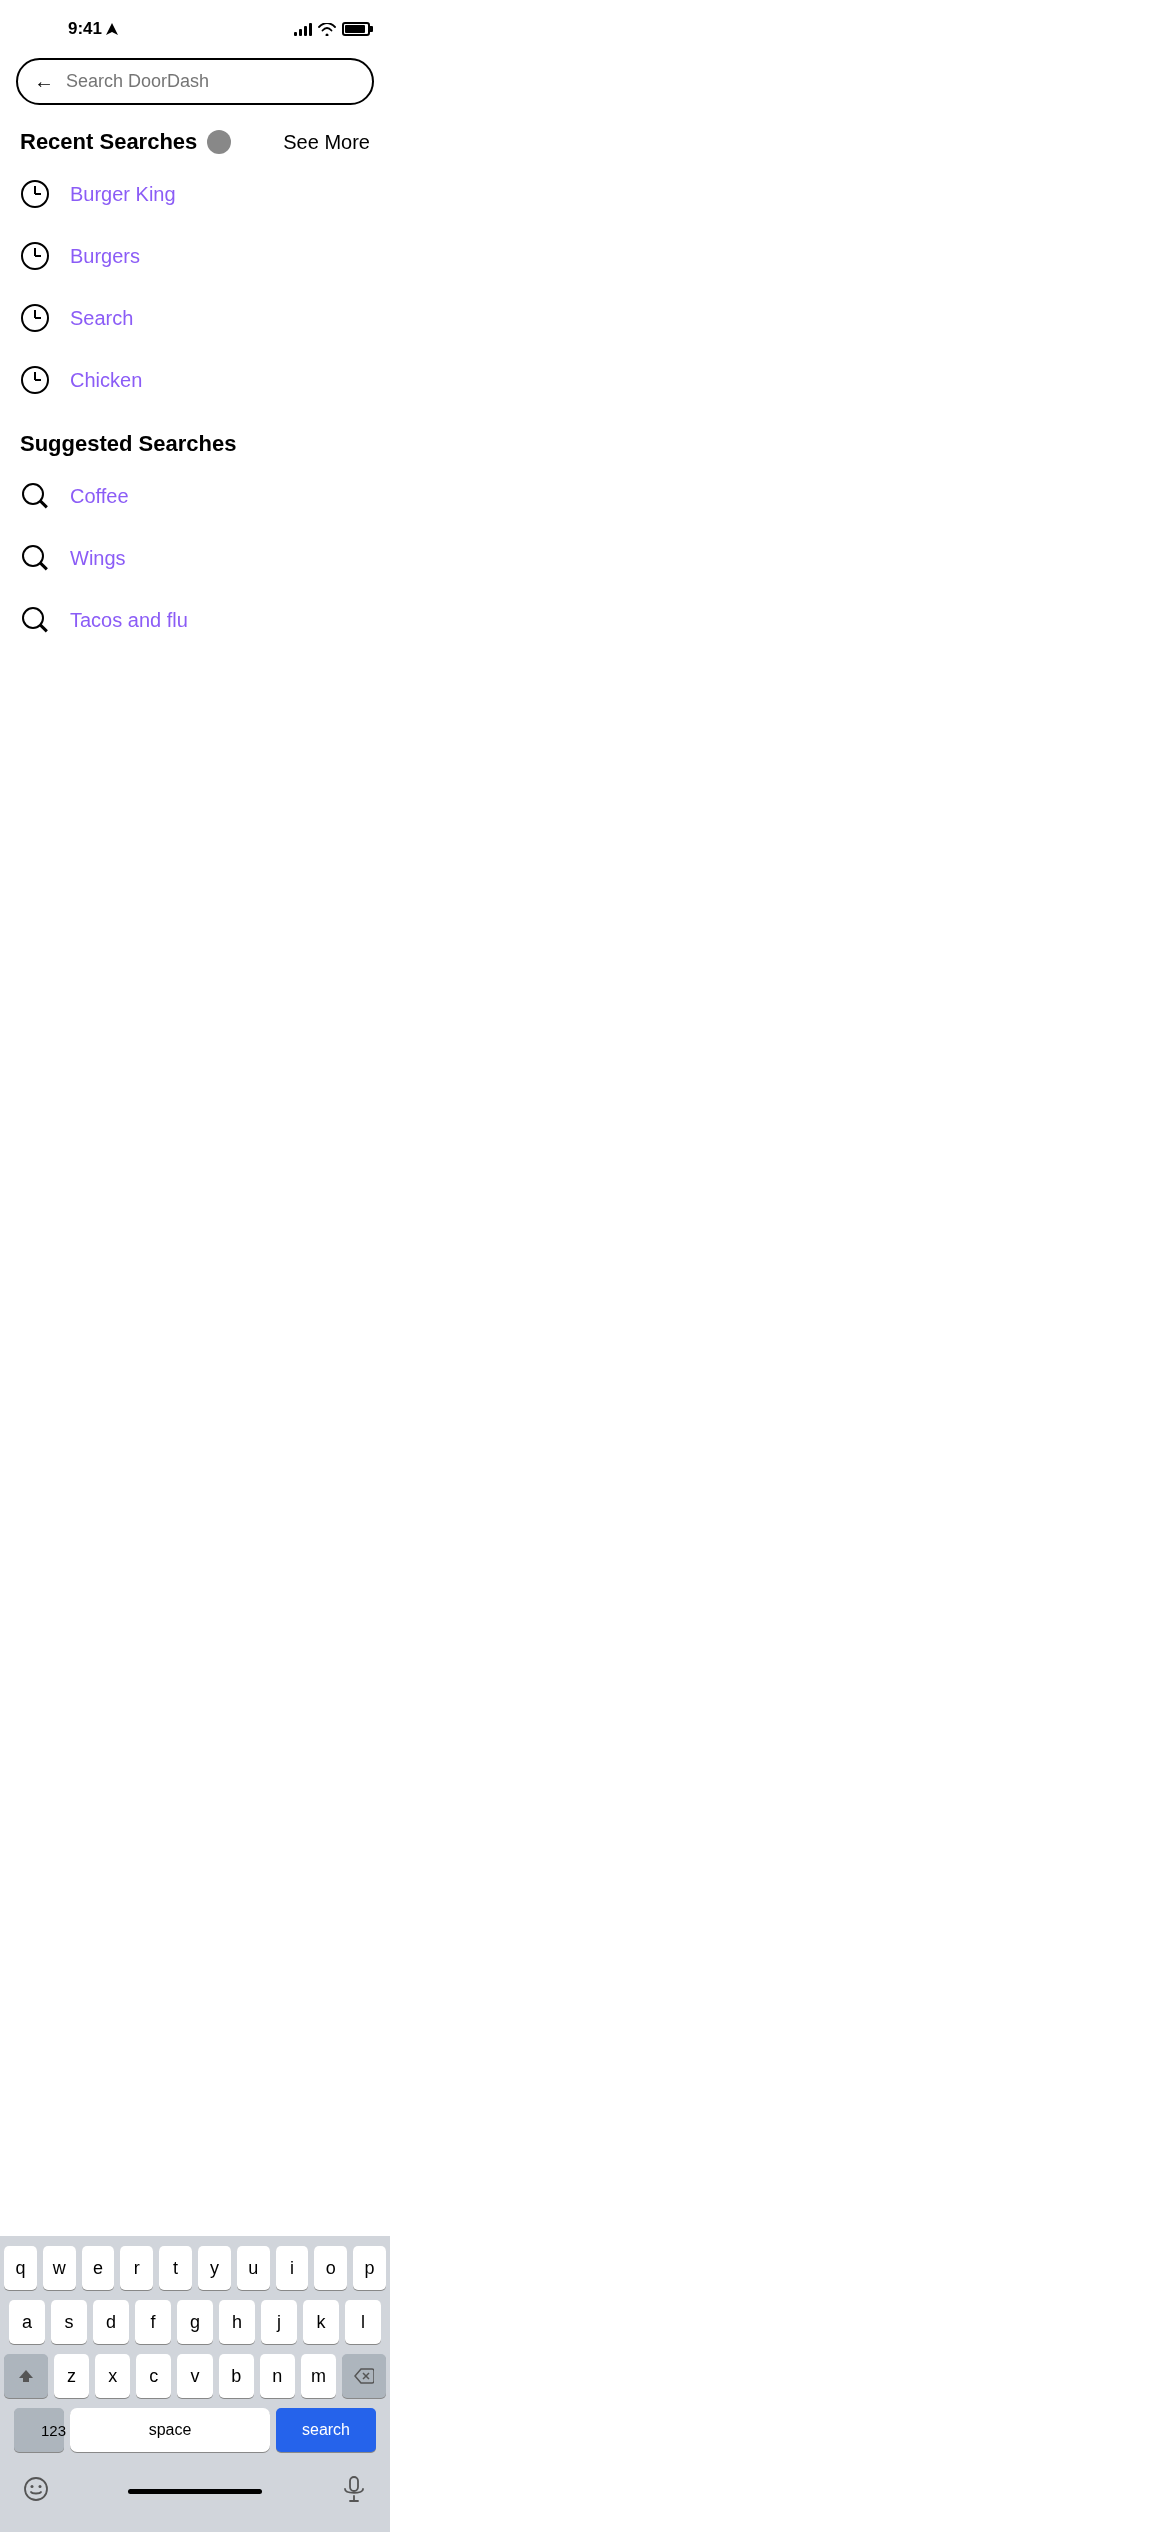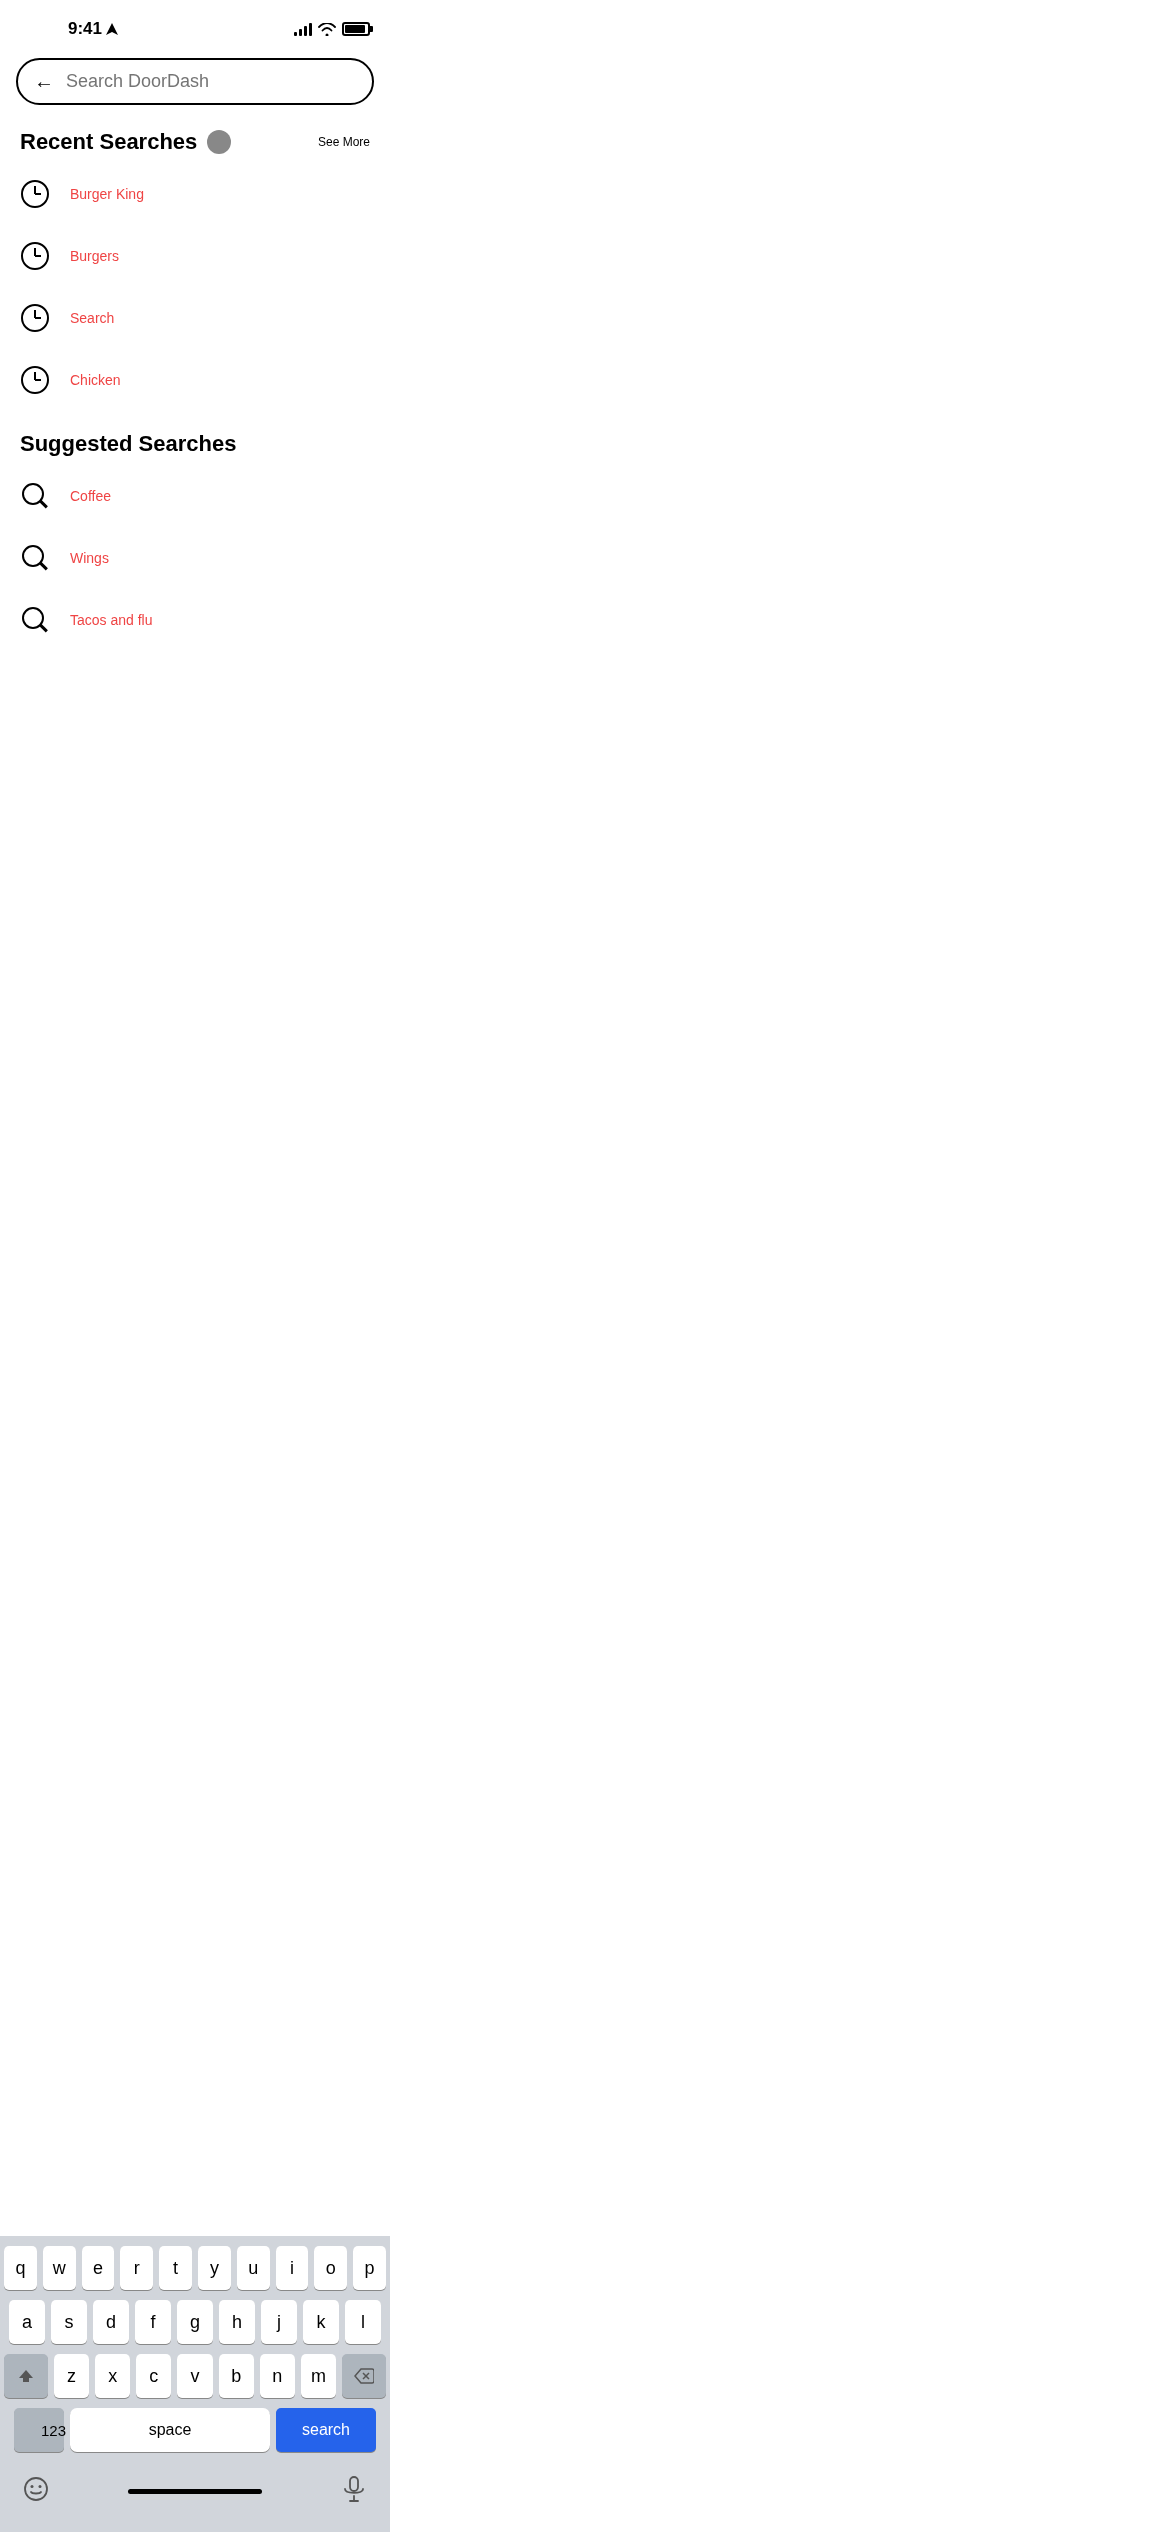--- a/index.html
+++ b/index.html
@@ -134,21 +134,21 @@
 
     .section-dot {
       width: 24px;
       height: 24px;
       background: #888;
       border-radius: 50%;
       display: inline-block;
     }
 
     .see-more {
-      font-size: 12px;
+      font-size: 20px;
       font-weight: 500;
       color: #000;
       cursor: pointer;
     }
 
     
     .search-item {
       display: flex;
       align-items: center;
       padding: 16px 20px;
@@ -221,22 +221,22 @@
       bottom: 1px;
       right: 1px;
       width: 10px;
       height: 2.5px;
       background: #000;
       transform: rotate(45deg);
       transform-origin: right center;
     }
 
     .item-label {
-      font-size: 14px;
-      color: #ef4444;
+      font-size: 20px;
+      color: #8b5cf6;
       text-align: right;
     }
 
     
     .keyboard {
       position: fixed;
       bottom: 0;
       left: 0;
       width: 390px;
       background: #d1d5db;

